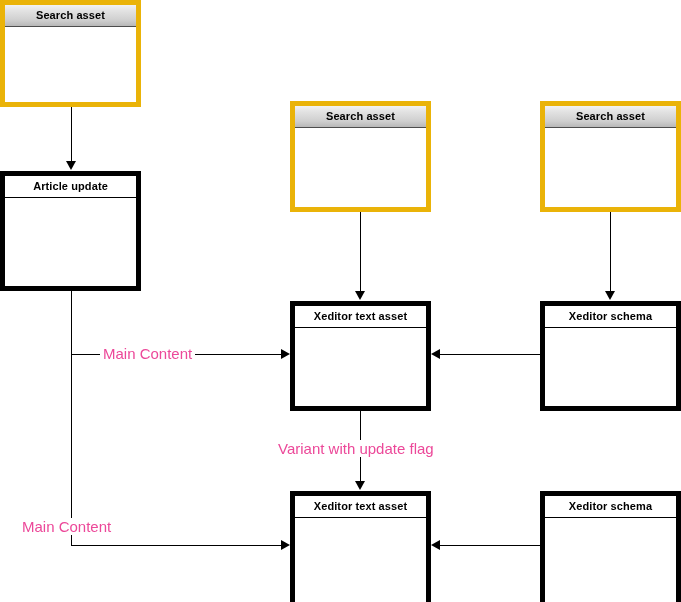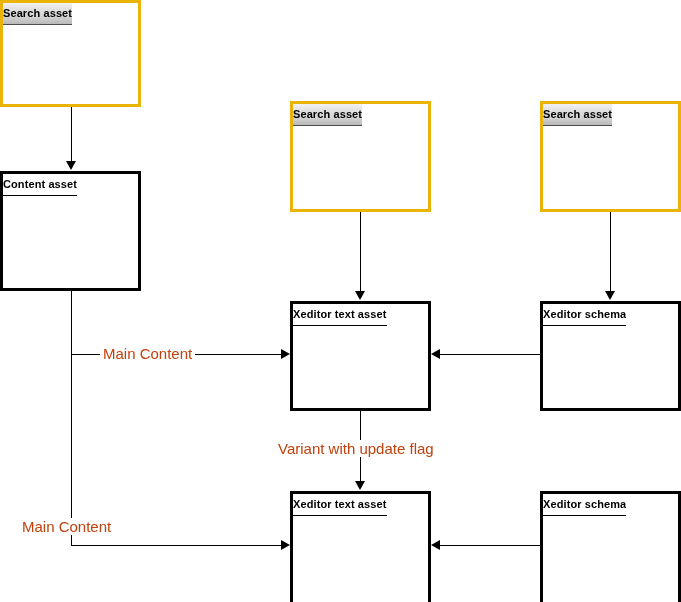--- a/index.html
+++ b/index.html
@@ -15,24 +15,24 @@
     position: relative;
     width: 681px;
     height: 602px;
     background: #ffffff;
     overflow: hidden;
   }
   
   .node {
     position: absolute;
     box-sizing: border-box;
-    border: 3px solid #eab308;
+    border: 5px solid #eab308;
     background: #ffffff;
     display: flex;
-    flex-direction: row;
+    flex-direction: column;
   }
   .node.plain {
     border-color: #000000;
   }
   .node-header {
     box-sizing: border-box;
     height: 22px;
     line-height: 21px;
     text-align: center;
     font-size: 11px;
@@ -88,42 +88,42 @@
     height: 0;
     border-top: 5px solid transparent;
     border-bottom: 5px solid transparent;
     border-right: 9px solid #000000;
   }
 
   
   .edge-label {
     position: absolute;
     font-size: 15px;
-    color: #c2410c;
+    color: #ec4899;
     background: #ffffff;
     padding: 0 3px;
     white-space: nowrap;
     line-height: 17px;
   }
 </style>
 </head>
 <body>
 
 <div id="canvas">
 
   <div class="node shaded" style="left:0px; top:0px; width:141px; height:107px;">
     <div class="node-header">Search asset</div>
     <div class="node-body"></div>
   </div>
 
   <div class="vline" style="left:71px; top:107px; height:55px;"></div>
   <div class="arrow-down" style="left:66px; top:161px;"></div>
 
   <div class="node plain" style="left:0px; top:171px; width:141px; height:120px;">
-    <div class="node-header">Content asset</div>
+    <div class="node-header">Article update</div>
     <div class="node-body"></div>
   </div>
 
   <div class="node shaded" style="left:290px; top:101px; width:141px; height:111px;">
     <div class="node-header">Search asset</div>
     <div class="node-body"></div>
   </div>
 
   <div class="vline" style="left:360px; top:212px; height:80px;"></div>
   <div class="arrow-down" style="left:355px; top:291px;"></div>

